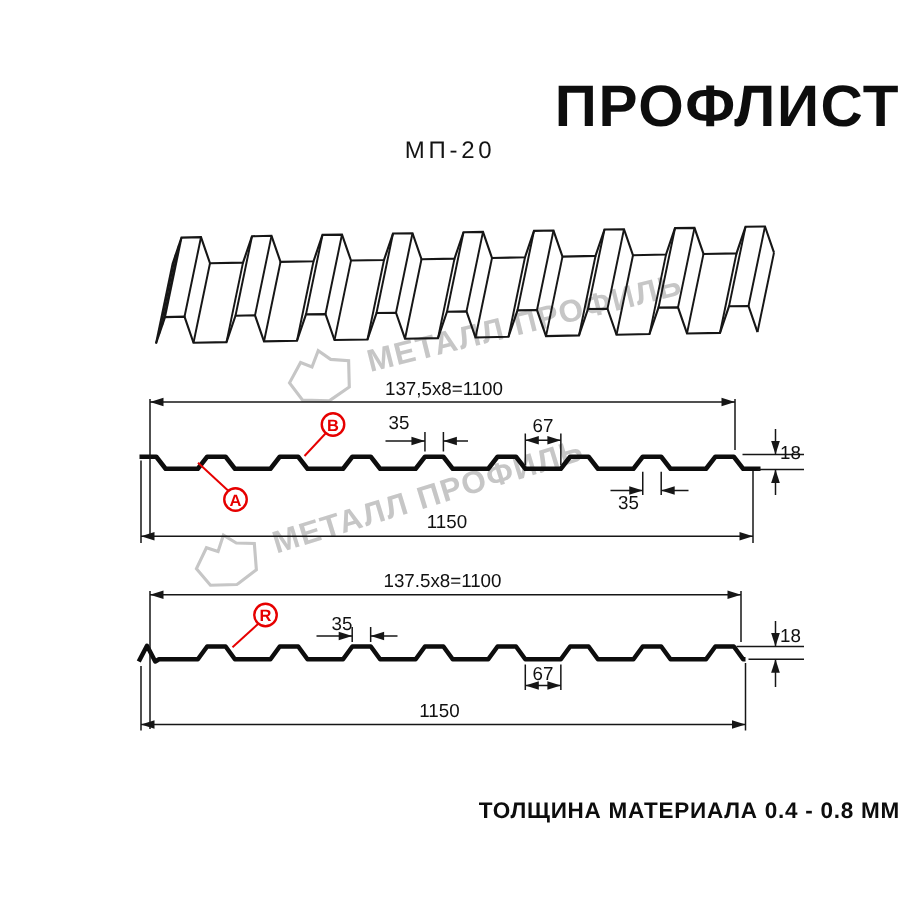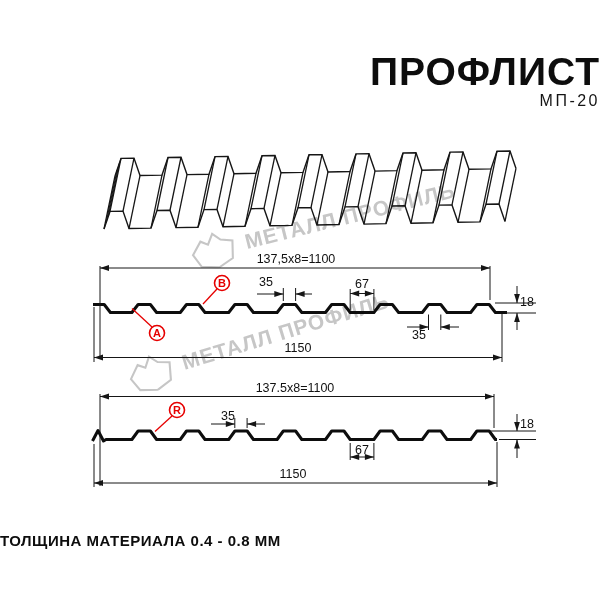--- a/index.html
+++ b/index.html
@@ -1,22 +1,22 @@
 <!DOCTYPE html>
 <html><head>
 <meta charset="utf-8">
 <style>
   html,body{margin:0;padding:0;background:#ffffff;}
   body{width:600px;height:600px;position:relative;overflow:hidden;
        font-family:"Liberation Sans",sans-serif;color:#111;}
   .page-title{position:absolute;left:0;top:50px;width:600px;text-align:right;
       font-size:39px;font-weight:bold;letter-spacing:1px;color:#0d0d0d;}
-  .page-subtitle{position:absolute;left:0;top:92px;width:600px;text-align:right;
+  .page-subtitle{position:absolute;left:0;top:92px;width:600px;text-align:center;
       font-size:16px;letter-spacing:2.5px;color:#141414;}
-  .footer-note{position:absolute;left:0;top:532px;width:600px;text-align:left;
+  .footer-note{position:absolute;left:0;top:532px;width:600px;text-align:right;
       font-size:15px;font-weight:bold;letter-spacing:.5px;color:#0d0d0d;}
   .watermark{position:absolute;display:flex;align-items:center;gap:9px;
       color:#c6c6c6;transform-origin:0 50%;pointer-events:none;}
   .watermark .wm-text{font-size:21px;font-weight:bold;letter-spacing:1px;white-space:nowrap;}
   #wm1{left:190px;top:237px;transform:rotate(-14deg);}
   #wm2{left:128px;top:361px;transform:rotate(-17deg);}
   #diagram{position:absolute;left:0;top:0;z-index:2;}
   .wm-layer{position:absolute;left:0;top:0;width:600px;height:600px;z-index:1;}
 </style>
 </head>

